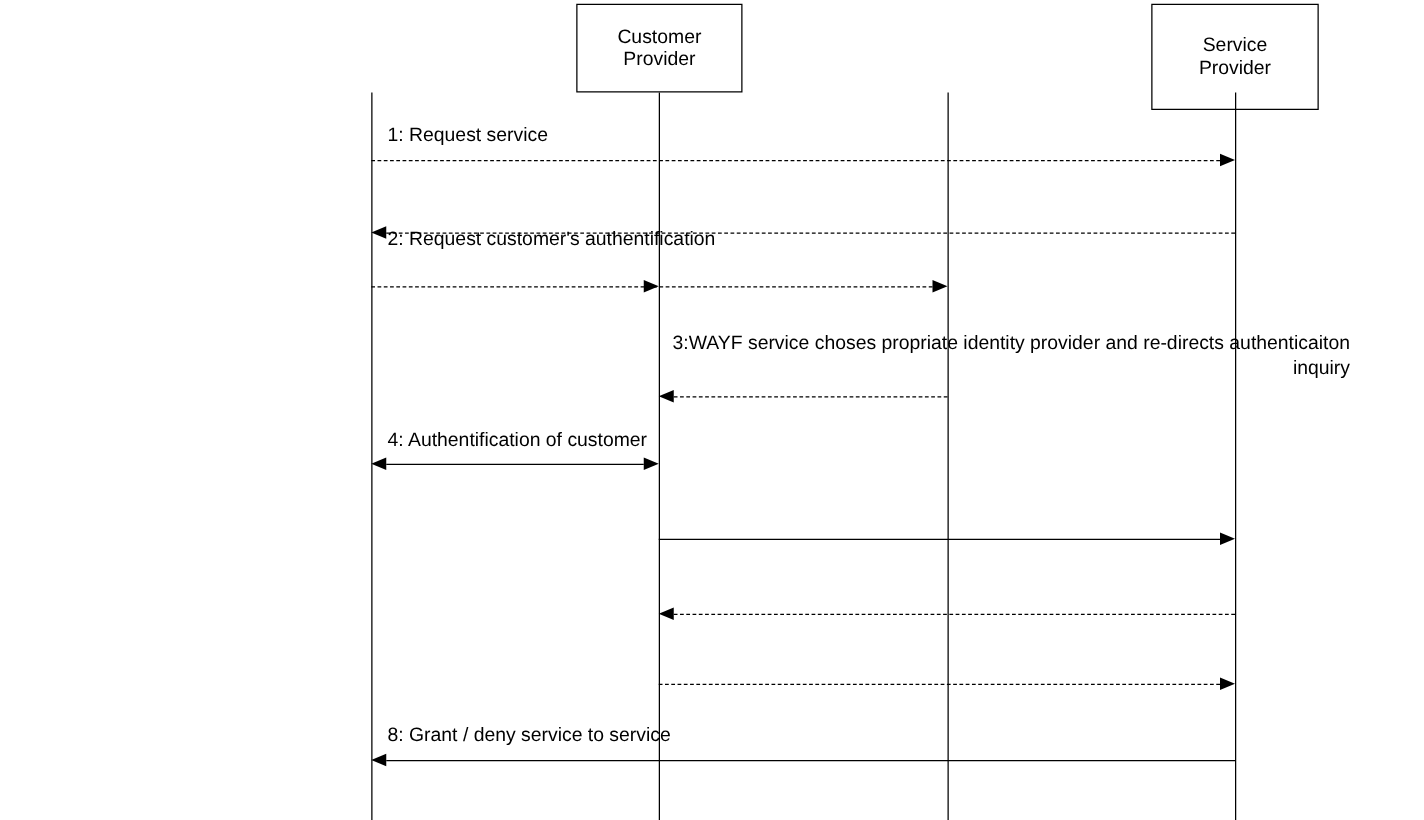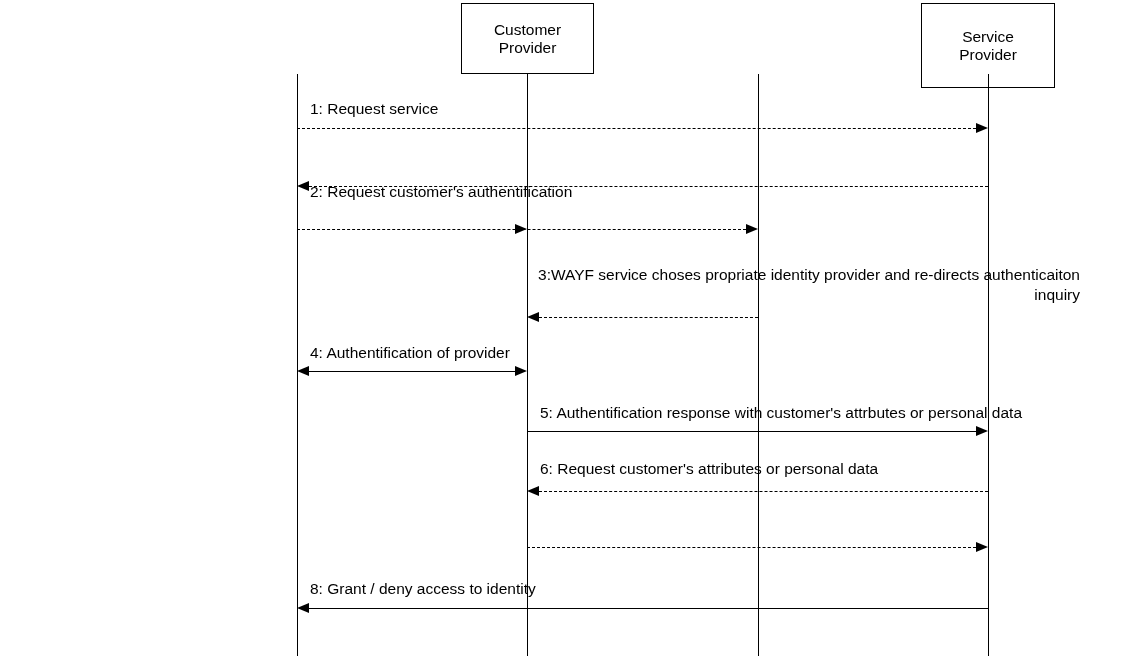--- a/index.html
+++ b/index.html
@@ -115,33 +115,31 @@
   <div class="arrowhead right" style="left:515px; top:224px;"></div>
   <div class="arrowhead right" style="left:746px; top:224px;"></div>
 
   <div class="msg-label centered" style="left:538px; top:265px; width:542px;">
     <span>3:WAYF service choses propriate identity provider and re-directs</span>
     <span>authenticaiton inquiry</span>
   </div>
   <div class="msg-line dashed" style="left:539px; top:317px; width:219px;"></div>
   <div class="arrowhead left" style="left:527px; top:312px;"></div>
 
-  <div class="msg-label" style="left:310px; top:343px;">4: Authentification of provider</div>
+  <div class="msg-label" style="left:310px; top:343px;">4: Authentification of customer</div>
   <div class="msg-line" style="left:309px; top:371px; width:206px;"></div>
   <div class="arrowhead left" style="left:297px; top:366px;"></div>
   <div class="arrowhead right" style="left:515px; top:366px;"></div>
 
-  <div class="msg-label" style="left:540px; top:403px;">5: Authentification response with customer's attrbutes or personal data</div>
   <div class="msg-line" style="left:527px; top:431px; width:449px;"></div>
   <div class="arrowhead right" style="left:976px; top:426px;"></div>
 
-  <div class="msg-label" style="left:540px; top:459px;">6: Request customer's attributes or personal data</div>
   <div class="msg-line dashed" style="left:539px; top:491px; width:449px;"></div>
   <div class="arrowhead left" style="left:527px; top:486px;"></div>
 
   <div class="msg-line dashed" style="left:527px; top:547px; width:449px;"></div>
   <div class="arrowhead right" style="left:976px; top:542px;"></div>
 
-  <div class="msg-label" style="left:310px; top:579px;">8: Grant / deny access to identity</div>
+  <div class="msg-label" style="left:310px; top:579px;">8: Grant / deny service to service</div>
   <div class="msg-line" style="left:309px; top:608px; width:679px;"></div>
   <div class="arrowhead left" style="left:297px; top:603px;"></div>
 
 </div>
 
 </body></html>

